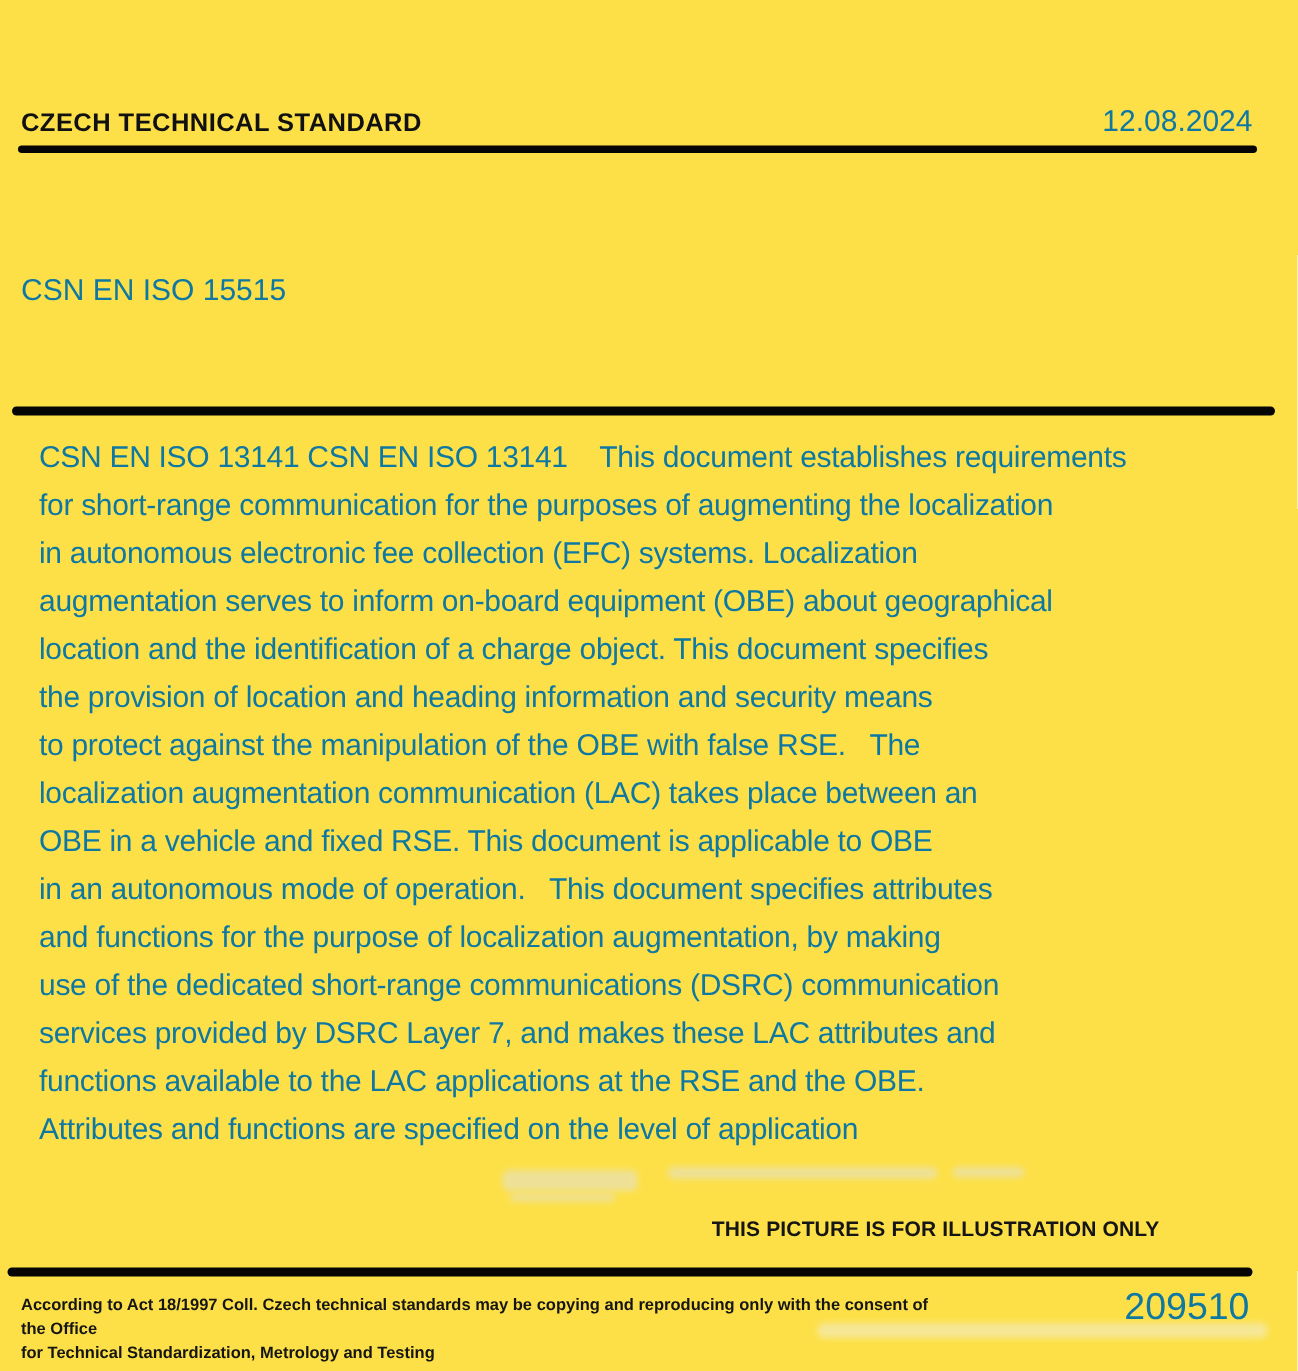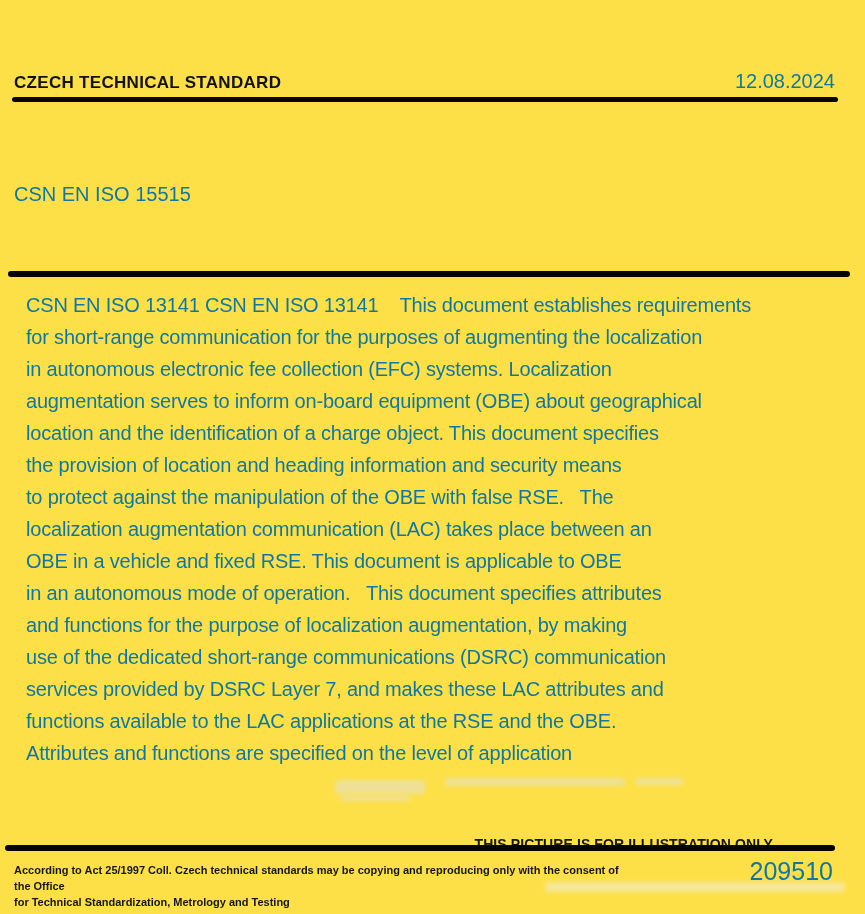--- a/index.html
+++ b/index.html
@@ -104,21 +104,20 @@
 
   
   .notice {
     position: absolute;
     top: 811px;
     right: 92px;
     font-size: 14px;
     font-weight: bold;
     color: #151515;
     letter-spacing: 0.1px;
-    margin-top: 25px;
   }
 
   
   .footer-legal {
     position: absolute;
     top: 862px; left: 14px;
     width: 620px;
     font-size: 11px;
     font-weight: bold;
     line-height: 16px;
@@ -175,18 +174,18 @@
     <div class="blob b4"></div>
   </div>
 
   <div class="notice">THIS PICTURE IS FOR ILLUSTRATION ONLY</div>
 
   <div class="rule rule-3"></div>
 
   <div class="ghost-strip"></div>
 
   <footer>
-    <div class="footer-legal">According to Act 25/1997 Coll. Czech technical standards may be copying and reproducing only with the consent of the Office
+    <div class="footer-legal">According to Act 18/1997 Coll. Czech technical standards may be copying and reproducing only with the consent of the Office
 for Technical Standardization, Metrology and Testing</div>
     <div class="footer-number">209510</div>
   </footer>
 
 </div>
 
 </body></html>

